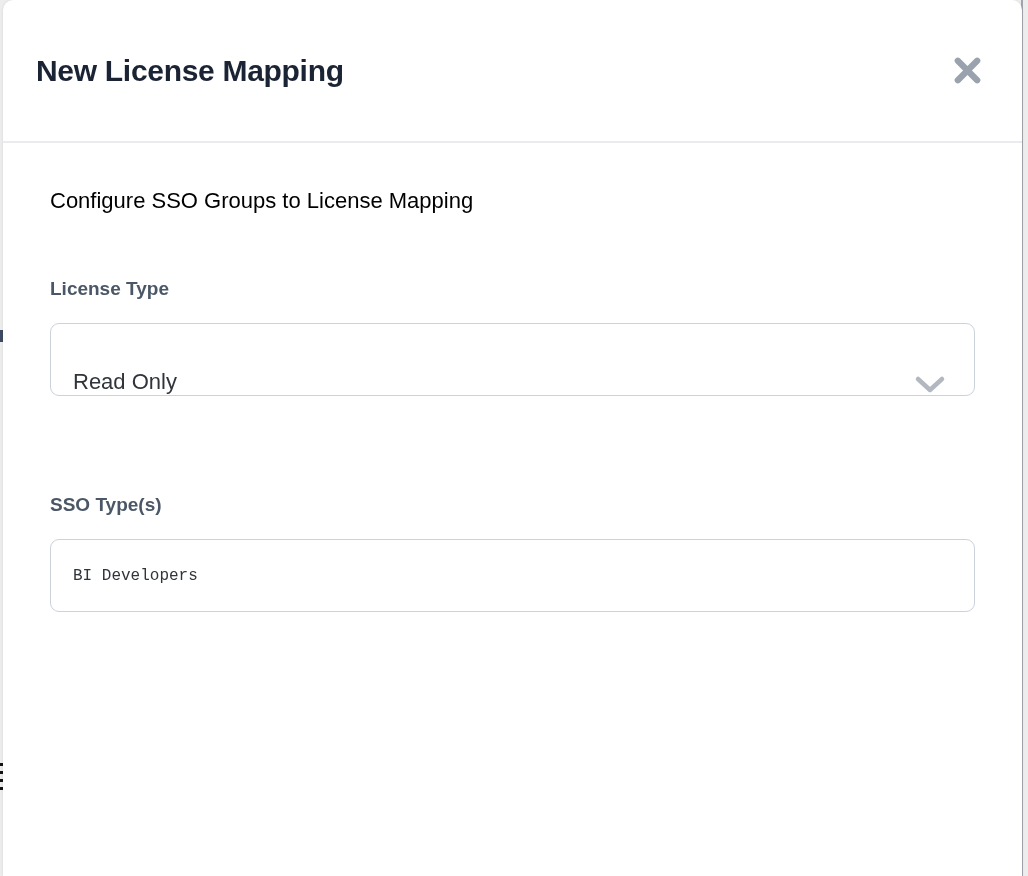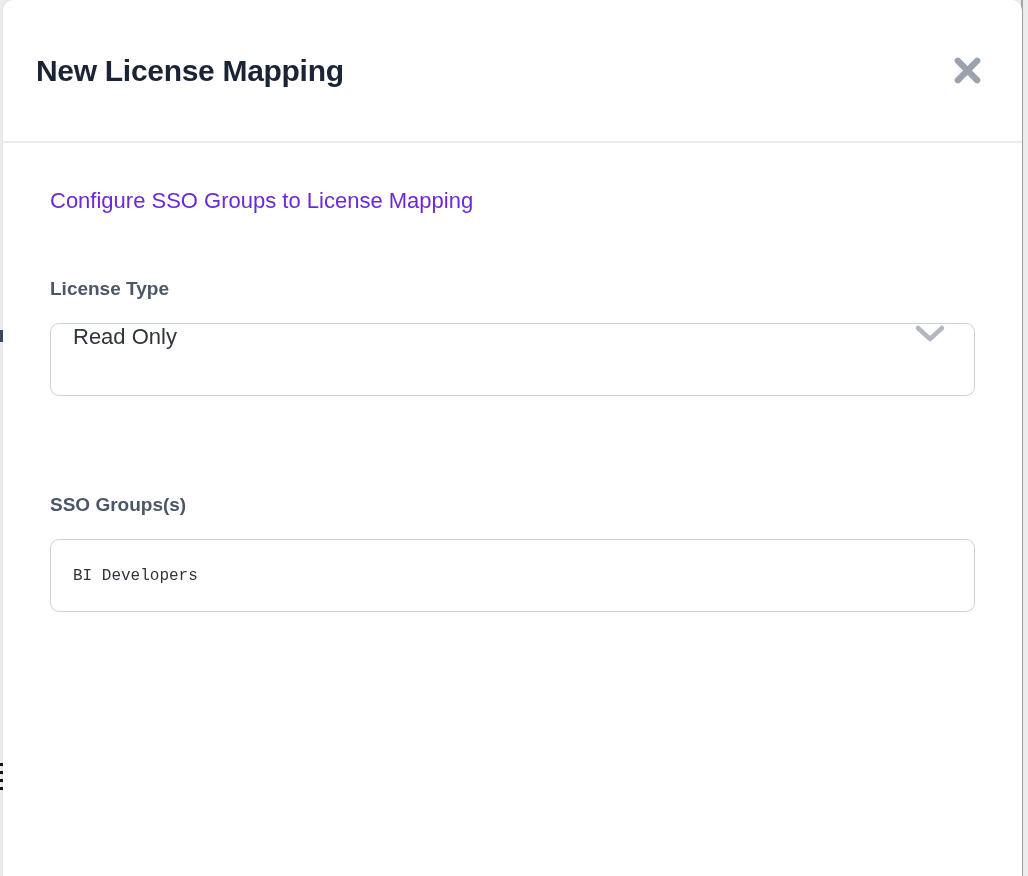--- a/index.html
+++ b/index.html
@@ -45,32 +45,32 @@
   }
   .modal-title {
     font-size: 30px; font-weight: 700; color: #1b2434; letter-spacing: -0.3px;
   }
   .close-btn {
     background: none; border: none; cursor: pointer;
     width: 38px; height: 38px;
     display: flex; align-items: center; justify-content: center;
   }
   .modal-body { padding: 45px 47px 0 47px; }
-  .description { font-size: 22px; color: #6d28d9; margin-bottom: 64px; }
+  .description { font-size: 22px; color: #000000; margin-bottom: 64px; }
   .field-label {
     display: block; font-size: 19px; font-weight: 700; color: #4b5766;
     margin-bottom: 23px;
   }
   .field-box {
     width: 100%; height: 73px;
     border: 1.5px solid #ccd2da; border-radius: 9px;
     background: #ffffff;
   }
   .select-box {
-    display: flex; align-items: flex-start; justify-content: space-between;
+    display: flex; align-items: flex-end; justify-content: space-between;
     padding: 0 28px 0 22px; cursor: pointer;
   }
   .select-value { font-size: 22px; color: #30353b; }
   .text-input {
     padding: 0 22px; font-size: 16px; color: #30353b;
     font-family: Liberation Mono, monospace;
     outline: none; display: block;
   }
   .field-group-1 { margin-bottom: 98px; }
   .help-text {
@@ -116,19 +116,19 @@
           <span class="select-value">Read Only</span>
           <span style="display:flex">
             <svg width="32" height="20" viewBox="0 0 32 20">
               <path d="M4 4 L16 15 L28 4" stroke="#b3b8c0" stroke-width="4.5" stroke-linecap="round" stroke-linejoin="round" fill="none"></path>
             </svg>
           </span>
         </div>
       </div>
 
       <div>
-        <label class="field-label">SSO Groups(s)</label>
+        <label class="field-label">SSO Type(s)</label>
         <input type="text" class="field-box text-input" value="BI Developers" style="">
       </div>
 
     </div>
   </div>
 </div>
 
 </body></html>

